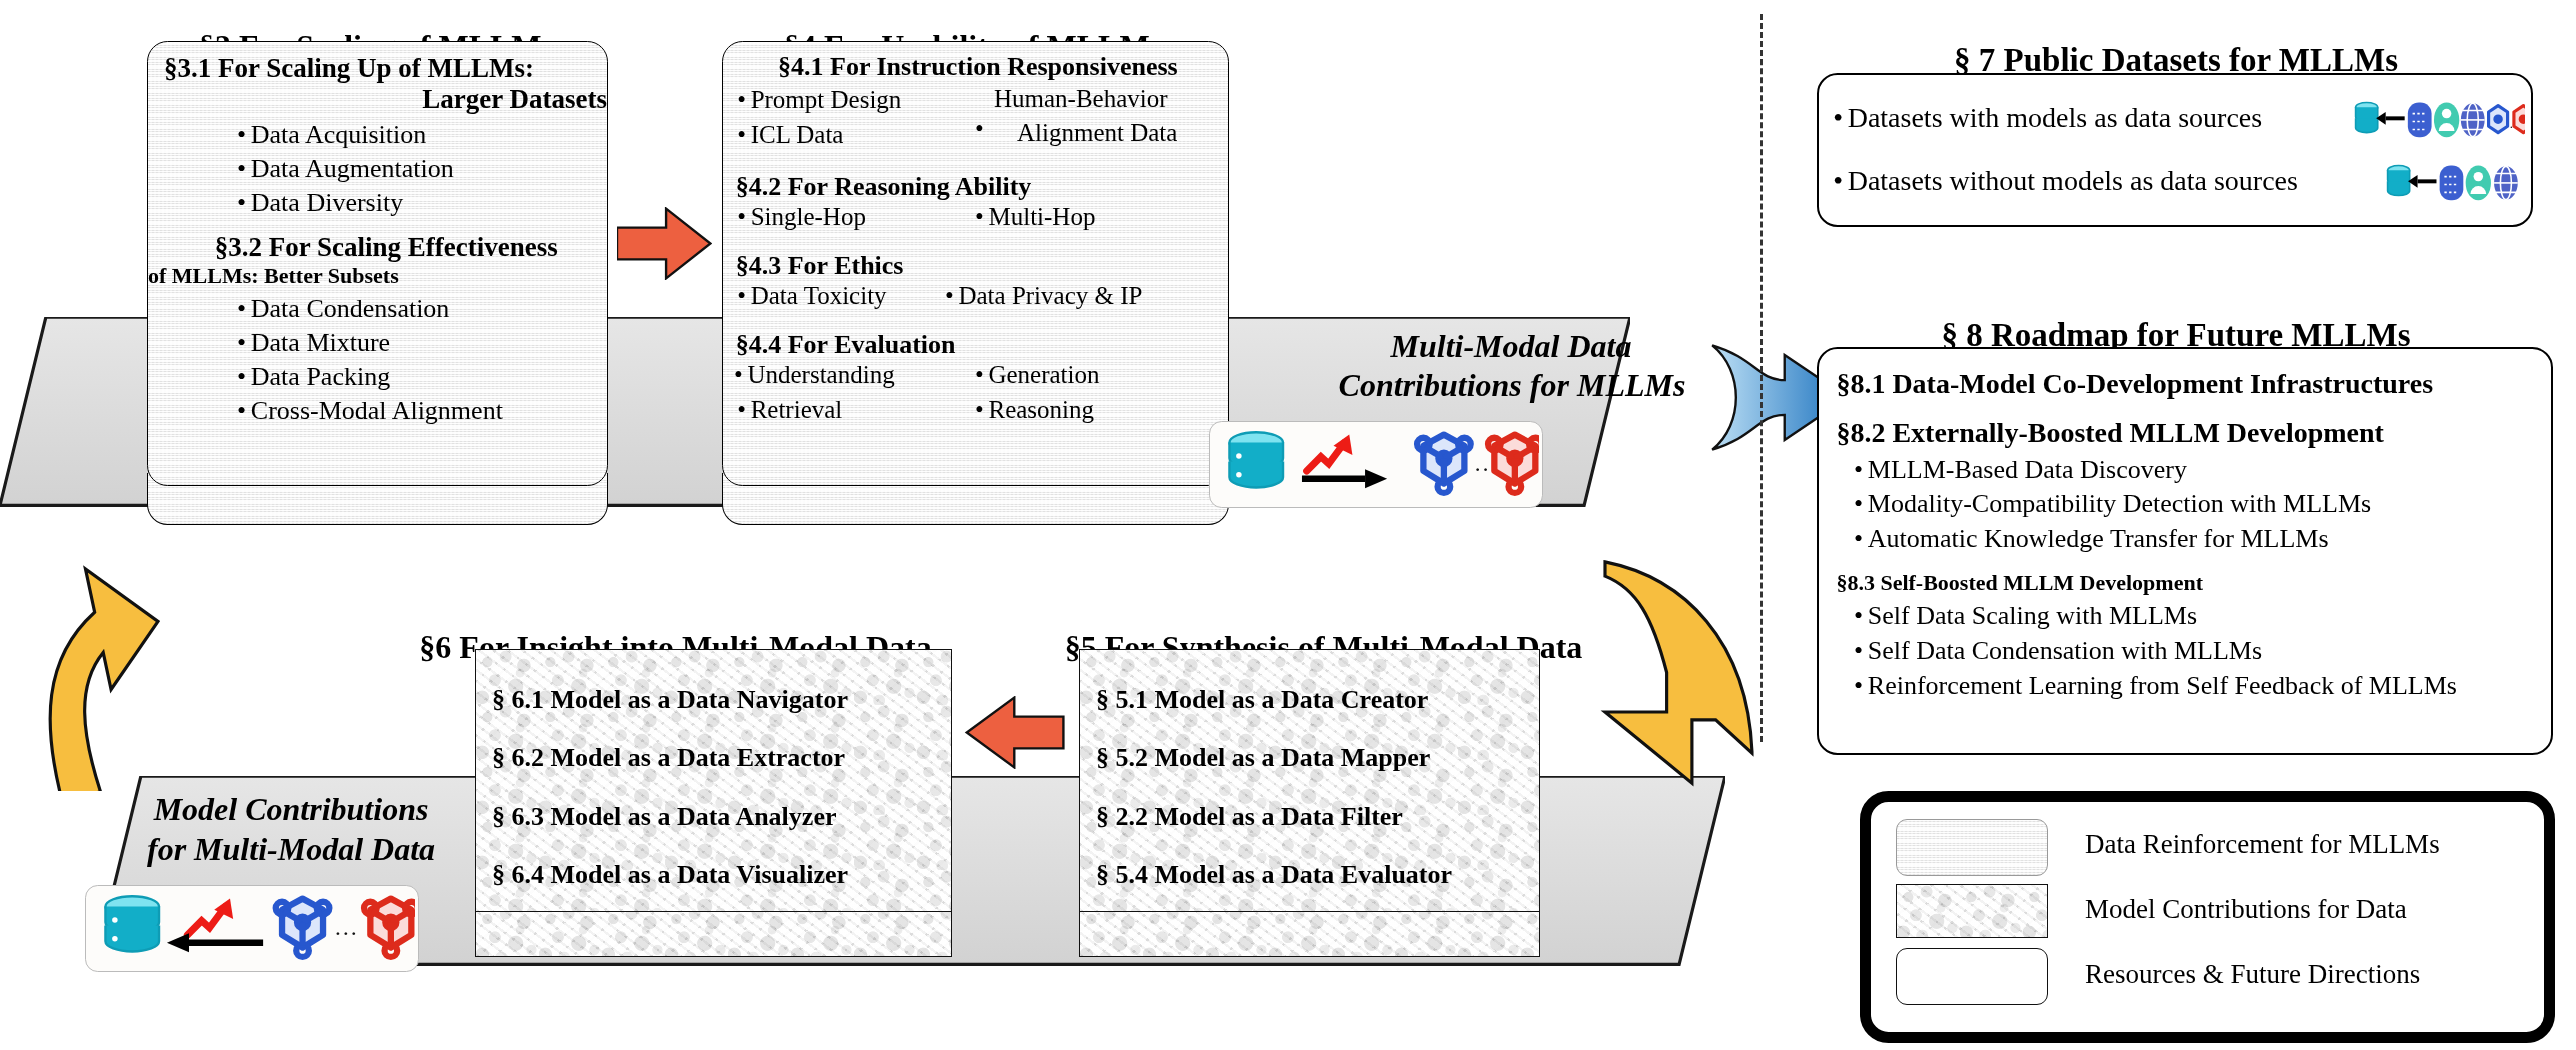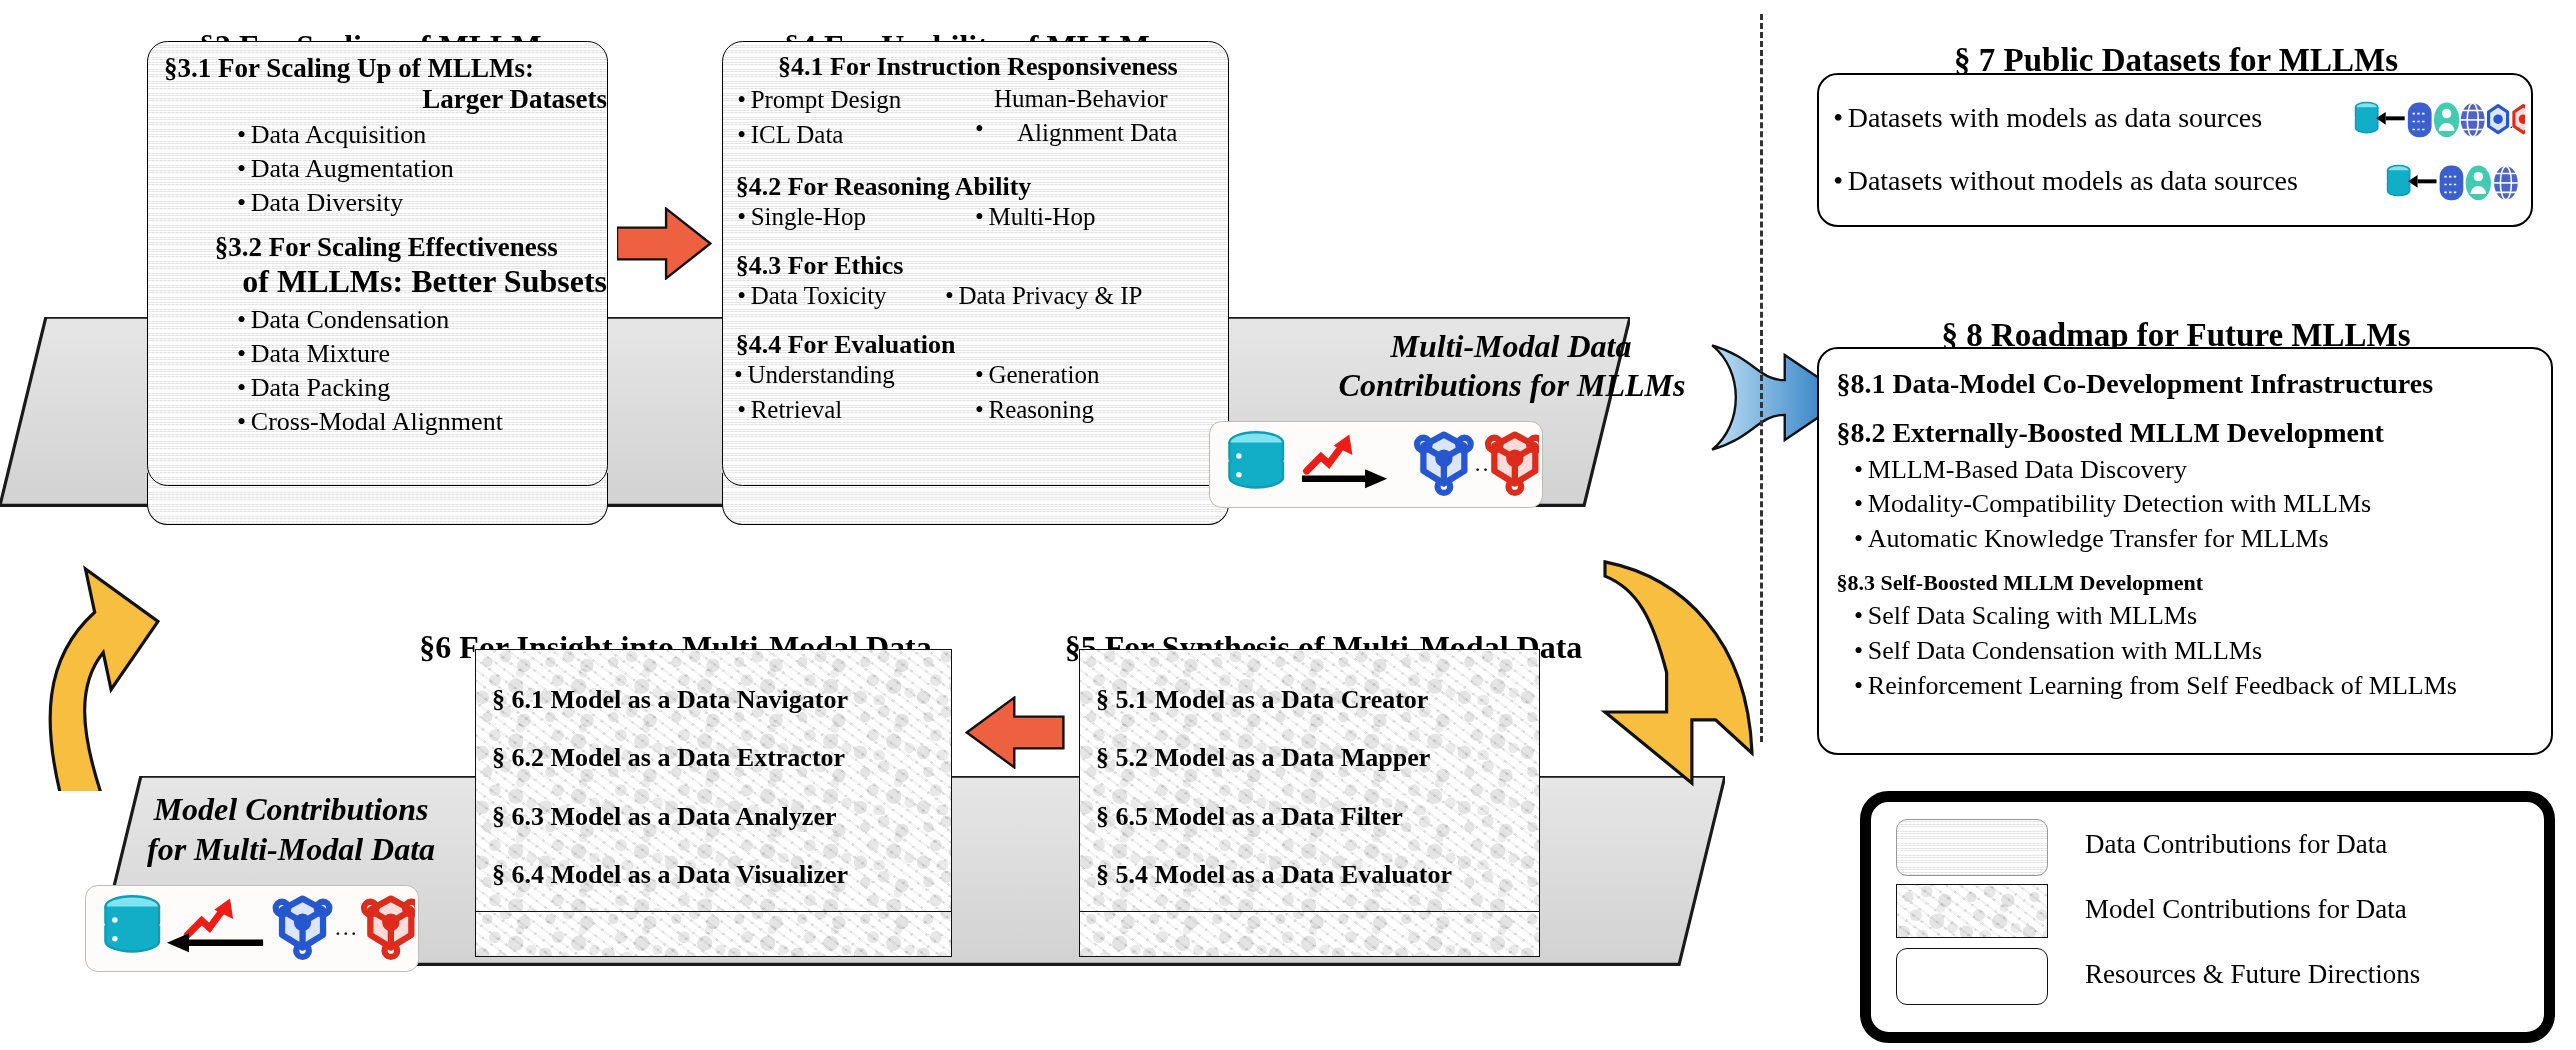--- a/index.html
+++ b/index.html
@@ -64,21 +64,21 @@
 
 <div class="abs paper" style="left:147px;top:41px;width:459px;height:443px;border-radius:20.6px;">
   <div style="font-weight:bold;font-size:27px;padding:11px 0 0 16px;white-space:nowrap;">§3.1  For Scaling Up of MLLMs:</div>
   <div style="font-weight:bold;font-size:27px;text-align:right;">Larger Datasets</div>
   <ul class="bullets" style="font-size:26px;padding-left:89px;margin-top:3.2px;line-height:1.30;">
     <li class="bul">Data Acquisition</li>
     <li class="bul">Data Augmentation</li>
     <li class="bul">Data Diversity</li>
   </ul>
   <div style="font-weight:bold;font-size:27px;padding:12.7px 0 0 17.4px;white-space:nowrap;text-align:center;">§3.2  For Scaling Effectiveness</div>
-  <div style="font-weight:bold;font-size:32px;text-align:right;">of MLLMs: Better Subsets</div>
+  <div style="font-weight:bold;font-size:22px;text-align:left;">of MLLMs: Better Subsets</div>
   <ul class="bullets" style="font-size:26px;padding-left:89px;margin-top:3.2px;line-height:1.30;">
     <li class="bul">Data Condensation</li>
     <li class="bul">Data Mixture</li>
     <li class="bul">Data Packing</li>
     <li class="bul">Cross-Modal Alignment</li>
   </ul>
 </div>
 
 <svg class="abs" style="left:617px;top:207px;" width="95" height="73" viewBox="0 0 120 92">
   <polygon points="0,26 62,26 62,2 118,46 62,90 62,66 0,66" fill="#ED6040" stroke="#111" stroke-width="3"></polygon>
@@ -205,21 +205,21 @@
 <svg class="abs" style="left:962px;top:696px;" width="103" height="73" viewBox="0 0 130 92">
   <polygon points="128,26 66,26 66,2 6,46 66,90 66,66 128,66" fill="#ED6040" stroke="#111" stroke-width="3"></polygon>
 </svg>
 
 <div class="abs sec-title" style="left:1007px;top:603px;width:633px;font-size:32px;">§5  For Synthesis of Multi-Modal Data</div>
 
 <div class="abs stone" style="left:1079px;top:649px;width:459px;height:261px;">
   <ul class="bullets" style="font-size:26px;font-weight:bold;padding:20.6px 0 0 16px;line-height:2.25;">
     <li>§ 5.1  Model as a Data Creator</li>
     <li>§ 5.2  Model as a Data Mapper</li>
-    <li>§ 6.5  Model as a Data Filter</li>
+    <li>§ 2.2  Model as a Data Filter</li>
     <li>§ 5.4  Model as a Data Evaluator</li>
   </ul>
 </div>
 
 <div class="abs" style="left:101px;top:791px;width:380px;text-align:center;font-style:italic;font-weight:bold;font-size:32px;white-space:nowrap;">Model Contributions</div>
 <div class="abs" style="left:93px;top:831px;width:396px;text-align:center;font-style:italic;font-weight:bold;font-size:32px;white-space:nowrap;">for Multi-Modal Data</div>
 
 <div class="abs" style="left:85px;top:885px;width:332px;height:85px;background:#fdfcfa;border:1.6px solid #bbb;border-radius:12.7px;">
   <svg width="329" height="82" viewBox="0 0 416 104">
     <g>
@@ -350,21 +350,21 @@
   <ul class="bullets" style="font-size:26px;padding-left:35px;margin-top:3.2px;line-height:1.34;">
     <li class="bul">Self Data Scaling with MLLMs</li>
     <li class="bul">Self Data Condensation with MLLMs</li>
     <li class="bul">Reinforcement Learning from Self Feedback of MLLMs</li>
   </ul>
 </div>
 
 <div class="abs" style="left:1860px;top:791px;width:673px;height:230px;background:#fff;border:11px solid #000;border-radius:28.5px;">
   <div style="position:relative;height:100%;">
     <div class="abs paper" style="left:25px;top:17.4px;width:150px;height:55px;border-radius:11px;border-width:0.8px;border-color:#999;"></div>
-    <span class="abs" style="left:214px;top:27px;font-size:27px;white-space:nowrap;">Data Contributions for Data</span>
+    <span class="abs" style="left:214px;top:27px;font-size:27px;white-space:nowrap;">Data Reinforcement for MLLMs</span>
 
     <div class="abs stone" style="left:25px;top:82px;width:150px;height:52px;border-width:1.6px;border-color:#111;"></div>
     <span class="abs" style="left:214px;top:92px;font-size:27px;white-space:nowrap;">Model Contributions for Data</span>
 
     <div class="abs" style="left:25px;top:146px;width:150px;height:55px;background:#fff;border:1.6px solid #111;border-radius:11px;"></div>
     <span class="abs" style="left:214px;top:157px;font-size:27px;white-space:nowrap;">Resources &amp; Future Directions</span>
   </div>
 </div>
 
 

